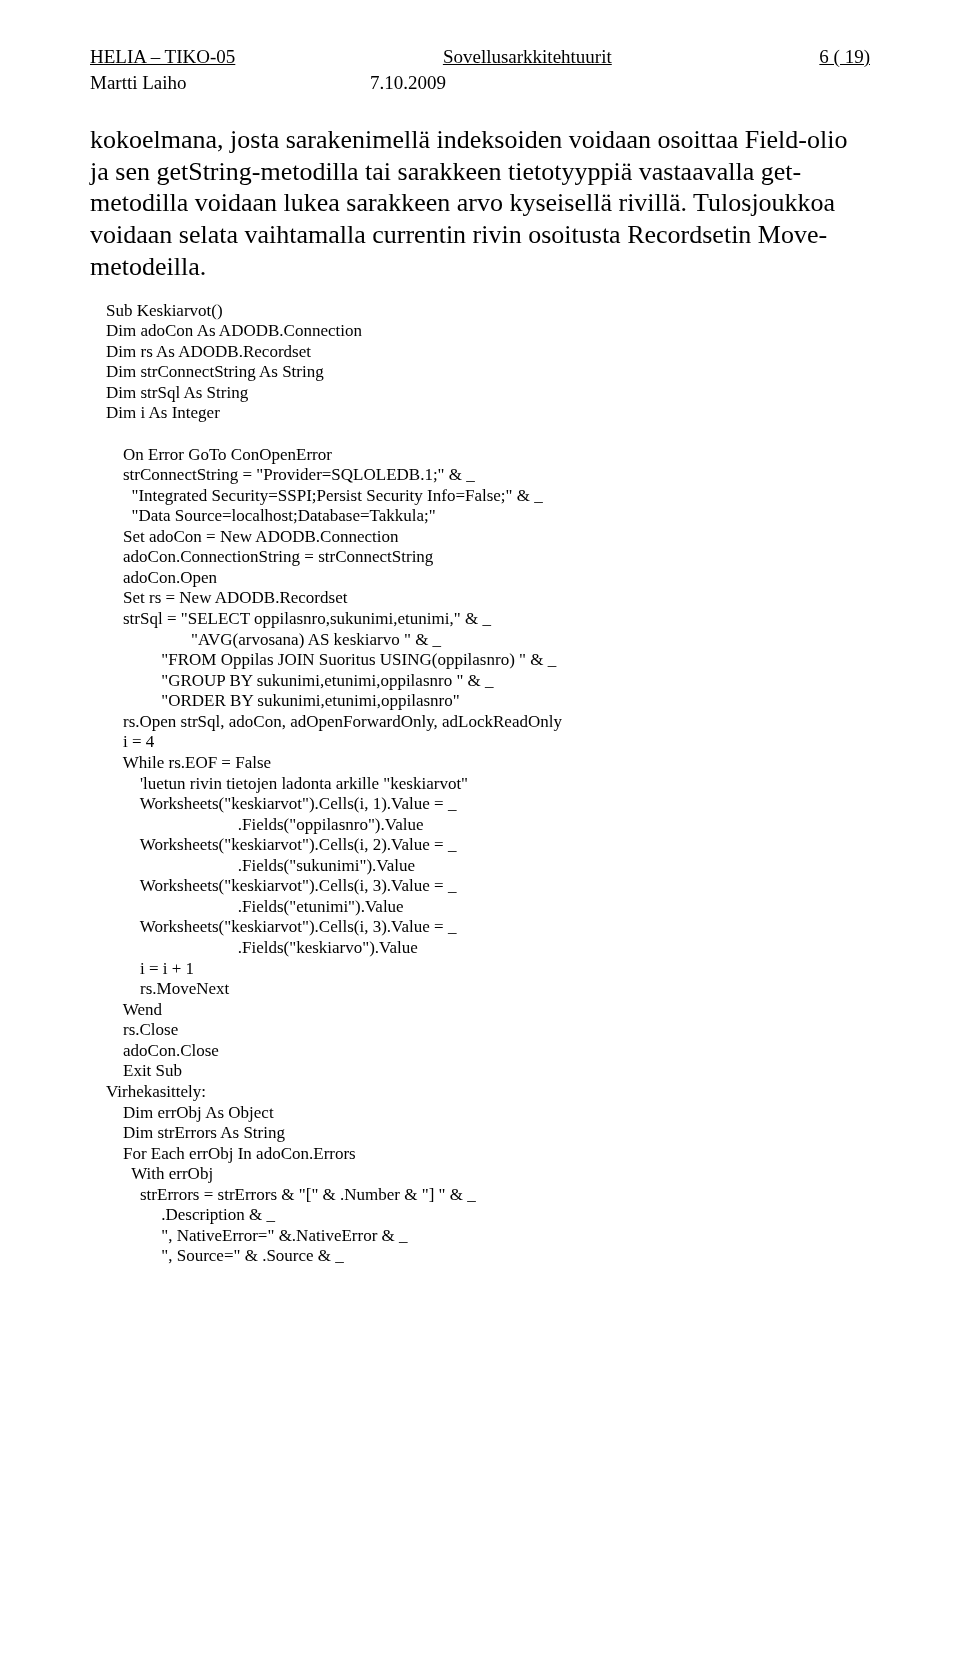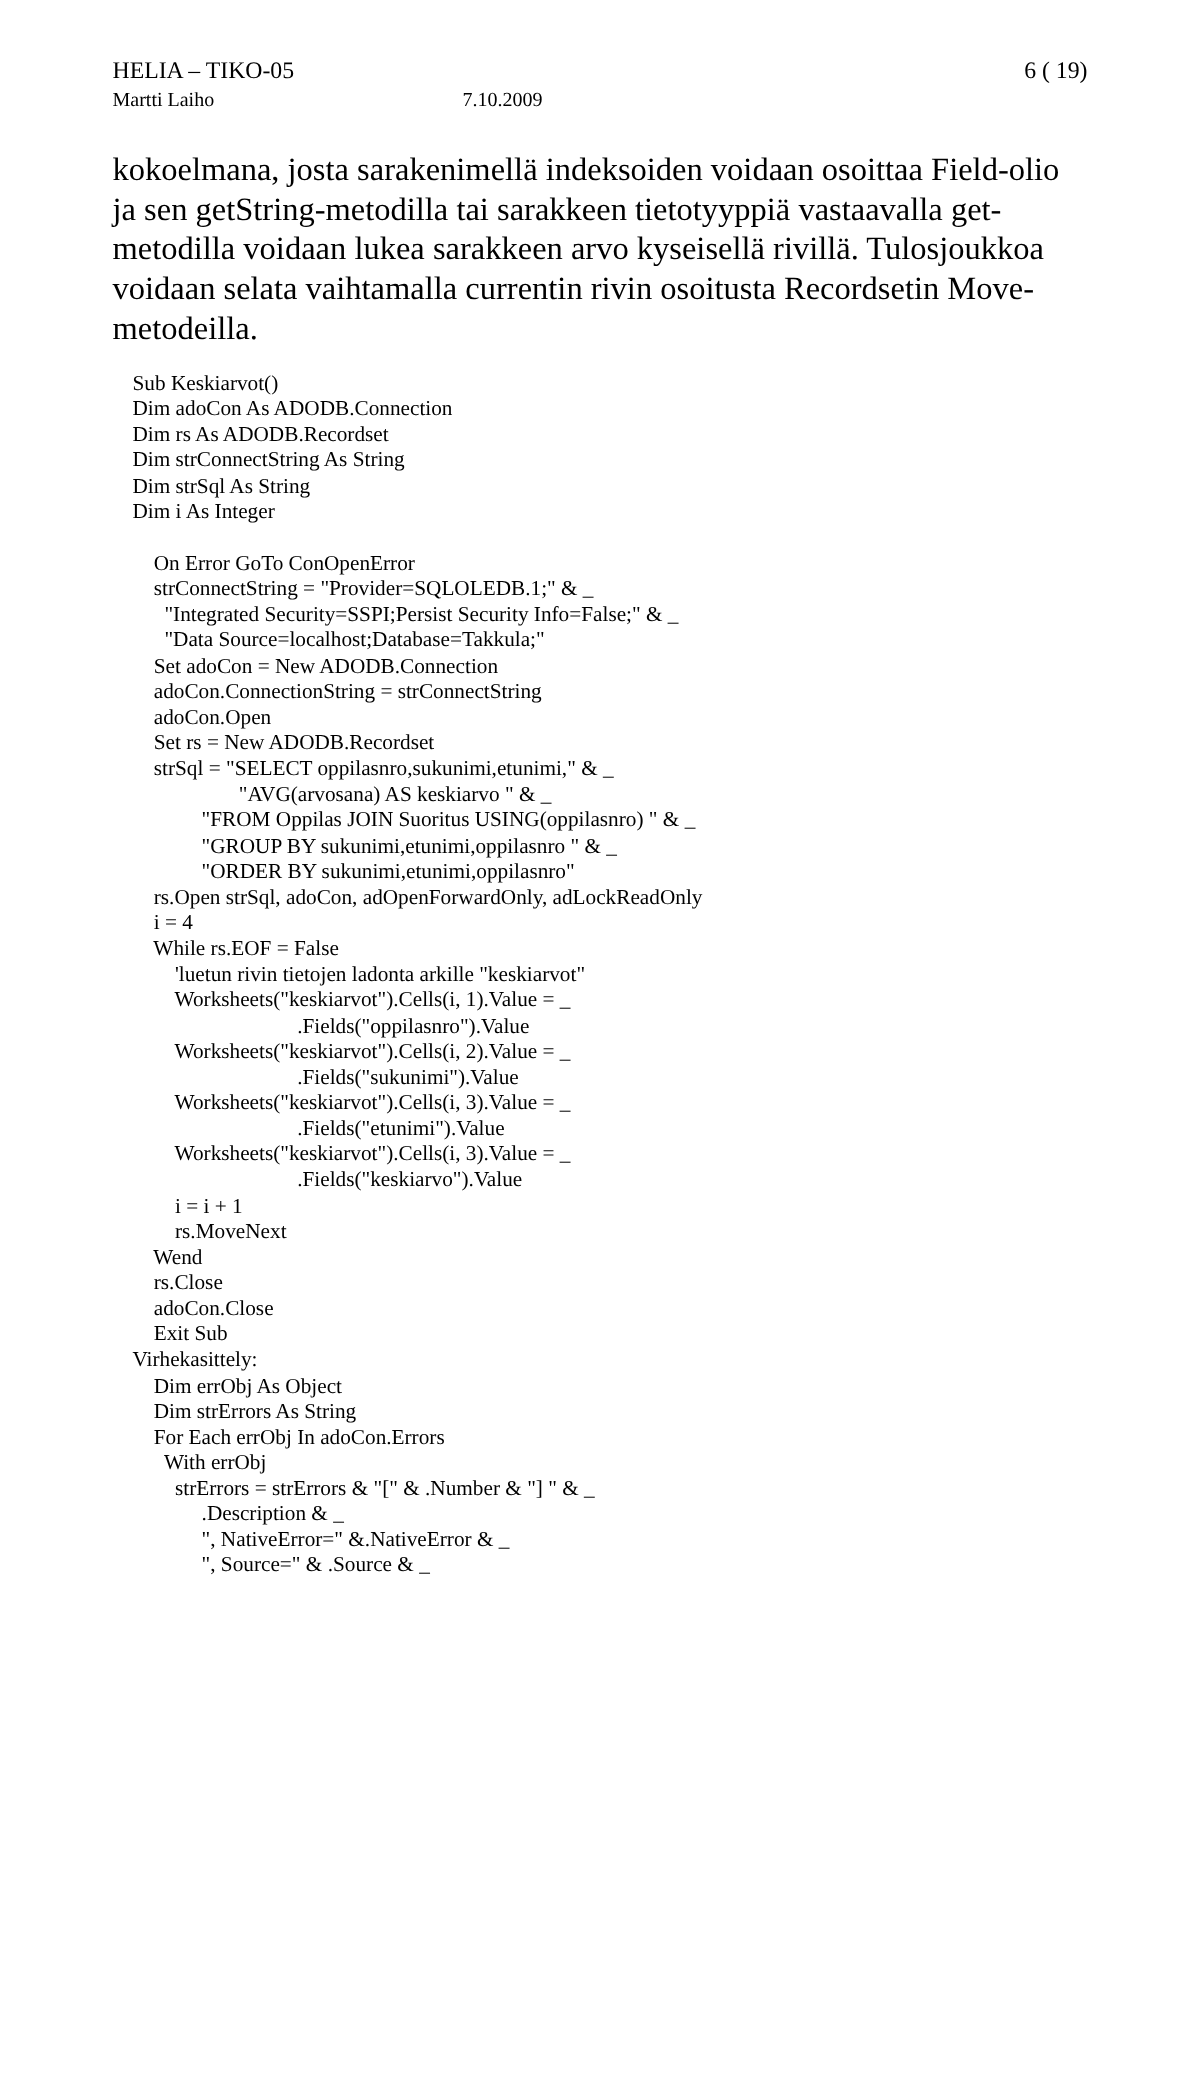--- a/index.html
+++ b/index.html
@@ -17,31 +17,32 @@
   background: #fff;
 }
 .header {
   display: flex;
   justify-content: space-between;
   font-size: 19px;
   margin-bottom: 4px;
 }
 .header-left, .header-center, .header-right {
   white-space: nowrap;
+  text-decoration: underline;
 }
 .header-center {
   text-align: center;
   flex: 1;
 }
 .header-right {
   text-align: center;
 }
 .subheader {
   display: flex;
-  font-size: 16px;
+  font-size: 19px;
   margin-bottom: 30px;
 }
 .subheader-left {
   width: 280px;
 }
 .body-text {
   font-size: 26px;
   line-height: 1.22;
   margin-bottom: 18px;
 }
@@ -56,20 +57,21 @@
   margin: 16px;
 }
 </style>
 </head>
 <body>
 
 <div class="page">
 
   <div class="header">
     <div class="header-left">HELIA – TIKO-05</div>
+    <div class="header-center">Sovellusarkkitehtuurit</div>
     <div class="header-right">6 ( 19)</div>
   </div>
 
   <div class="subheader">
     <div class="subheader-left">Martti Laiho</div>
     <div>7.10.2009</div>
   </div>
 
   <div class="body-text">
     <p>kokoelmana, josta sarakenimellä indeksoiden voidaan osoittaa Field-olio ja sen getString-metodilla tai sarakkeen tietotyyppiä vastaavalla get-metodilla voidaan lukea sarakkeen arvo kyseisellä rivillä. Tulosjoukkoa voidaan selata vaihtamalla currentin rivin osoitusta Recordsetin Move-metodeilla.</p>

